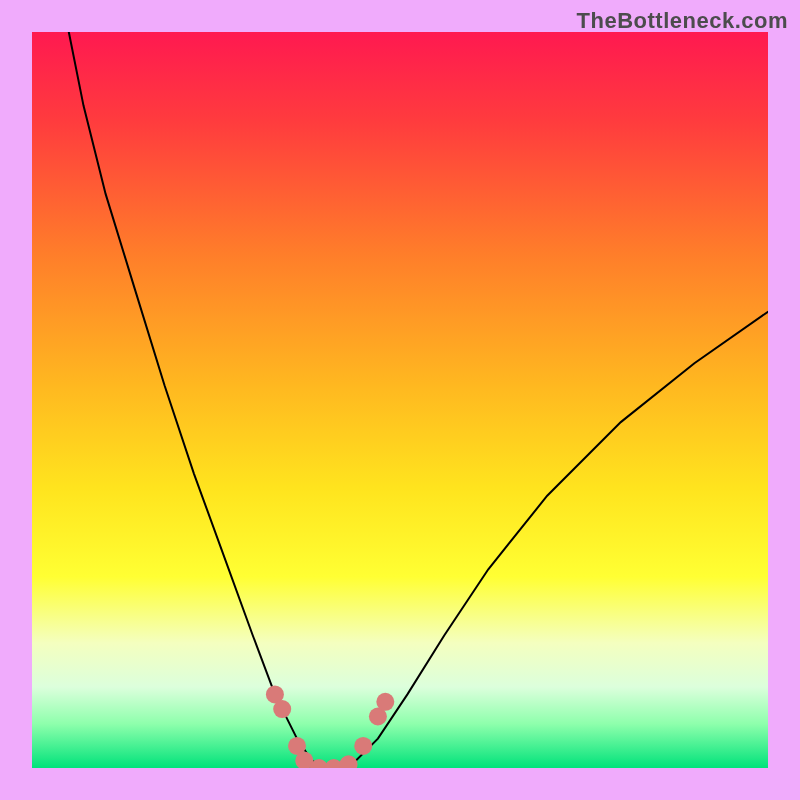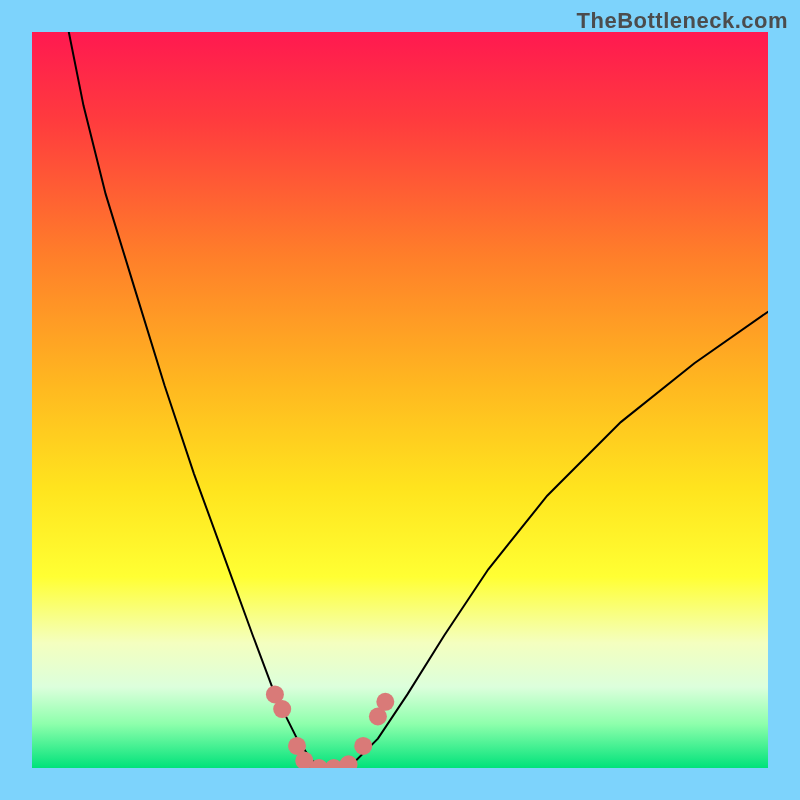--- a/index.html
+++ b/index.html
@@ -1,16 +1,16 @@
 <!DOCTYPE html>
 <html><head>
 <meta charset="utf-8">
 <style>
 html,body{margin:0;padding:0;width:800px;height:800px;overflow:hidden;background:#000;font-family:Arial,Helvetica,sans-serif}
-.frame{position:absolute;left:0;top:0;width:800px;height:800px;background:#7dd3fc}
+.frame{position:absolute;left:0;top:0;width:800px;height:800px;background:#f0abfc}
 .plot{position:absolute;left:32px;top:32px;width:736px;height:736px;overflow:hidden}
 .watermark{position:absolute;right:12px;top:8px;color:#4c4c4d;font-size:22px;font-weight:600;letter-spacing:.5px}
 svg{display:block}
 </style>
 </head>
 <body>
 <div class="frame">
   <div class="watermark">TheBottleneck.com</div>
   <div class="plot">
     <svg id="svg" width="736" height="736" viewBox="0 0 736 736">

